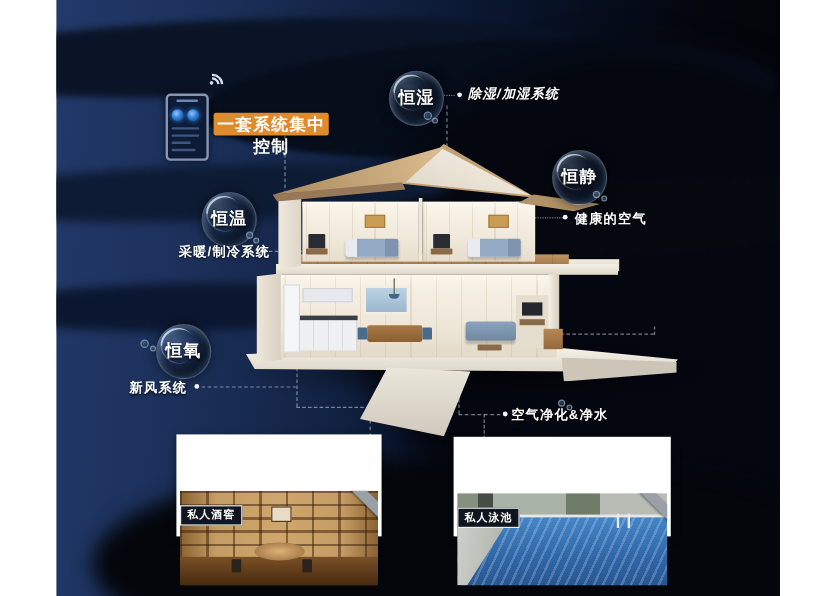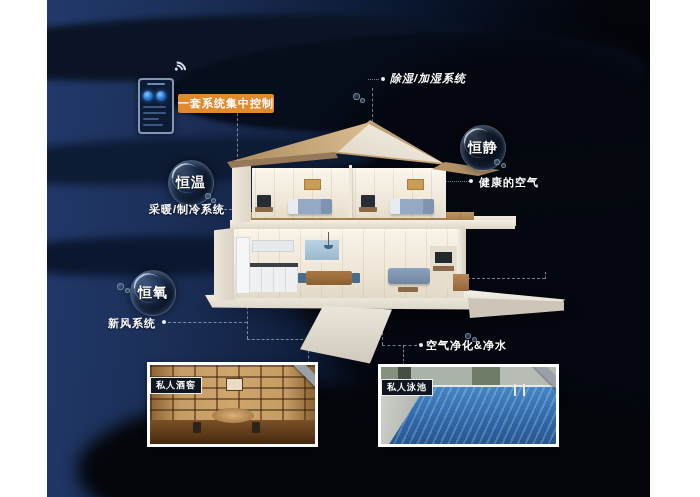--- a/index.html
+++ b/index.html
@@ -35,21 +35,21 @@
     border-top:2px solid rgba(225,240,252,.75);border-left:1px solid rgba(225,240,252,.25);
     transform:rotate(-38deg);}
   .mini{position:absolute;border-radius:50%;border:1px solid rgba(175,205,235,.55);z-index:5;
     background:radial-gradient(circle at 35% 30%,rgba(160,190,220,.35),rgba(10,20,35,.6));}
 
   
   .lbl{position:absolute;color:#fff;font-weight:700;font-size:11px;letter-spacing:1px;white-space:nowrap;
        text-shadow:0 1px 2px rgba(0,0,0,.7);z-index:5;}
 
   
-  .orange-tag{position:absolute;background:#df8a2d;color:#fff;font-weight:700;font-size:11px;
+  .orange-tag{position:absolute;background:#df8a2d;color:#fff;font-weight:700;font-size:14px;
     letter-spacing:1px;text-align:center;z-index:6;border-radius:2px;
     box-shadow:0 1px 3px rgba(0,0,0,.5);}
   .tag-control{left:178px;top:94px;width:96px;height:19px;line-height:19px;}
   .tag-healthy{left:509px;top:238px;width:68px;height:35px;border-radius:4px;padding-top:2px;line-height:15px;}
 
   
   .device{position:absolute;left:138px;top:78px;width:32px;height:52px;z-index:6;
     background:#0d1b35;border:2px solid #8595b2;border-radius:4px;
     box-shadow:0 0 6px rgba(0,0,0,.6);}
   .dev-title{position:absolute;left:22%;top:3px;width:56%;height:2px;background:#6f87b4;border-radius:1px;}
@@ -129,21 +129,21 @@
   .pedestal{left:453px;top:274px;width:16px;height:17px;background:linear-gradient(#b68757,#93683c);}
   .base-slab{left:205px;top:290px;width:360px;height:20px;background:linear-gradient(#f5f1e8,#ddd6c8);
     clip-path:polygon(0 25%,73% 0,100% 48%,97% 100%,2% 88%);}
   .base-right{left:468px;top:298px;width:96px;height:20px;background:#cdc6b8;
     clip-path:polygon(0 0,100% 18%,100% 62%,2% 100%);}
   .pavement{left:300px;top:306px;width:92px;height:60px;background:linear-gradient(#ebe6db,#cfc9bc);
     clip-path:polygon(25% 0,100% 6%,76% 96%,0 72%);}
 
   
   .photo{position:absolute;background:#fff;padding:3px;z-index:6;box-shadow:0 2px 6px rgba(0,0,0,.5);}
-  .photo-inner{position:relative;width:100%;height:100%;overflow:hidden;}
+  .photo-inner{position:relative;width:100%;height:100%;overflow:hidden;margin-top:44px;}
   .photo-wine{left:147px;top:362px;width:165px;height:79px;}
   .photo-pool{left:378px;top:364px;width:175px;height:77px;}
   .wine-rack{position:absolute;left:0;top:0;right:0;height:72%;
     background:
       repeating-linear-gradient(0deg,rgba(55,28,10,.5) 0 2px,transparent 2px 11px),
       repeating-linear-gradient(90deg,rgba(70,40,15,.55) 0 2px,transparent 2px 22px),
       linear-gradient(90deg,#8a6233 0%,#c59c63 18%,#cfa76d 50%,#c59c63 82%,#8a6233 100%);}
   .wine-frame{position:absolute;left:46%;top:16%;width:15px;height:11px;background:#e8dcc8;border:1px solid #5a3a18;}
   .wine-floor{position:absolute;left:0;bottom:0;right:0;height:30%;background:linear-gradient(#7a5026,#46290f);}
   .wine-table{position:absolute;left:50%;top:54%;width:42px;height:15px;margin-left:-21px;border-radius:50%;
@@ -262,20 +262,21 @@
     <div class="knob k1"></div>
     <div class="knob k2"></div>
     <div class="dev-row r1"></div>
     <div class="dev-row r2"></div>
     <div class="dev-row r3"></div>
     <div class="dev-row r4"></div>
   </div>
 
   <div class="orange-tag tag-control">一套系统集中控制</div>
 
+  <div class="bubble" style="left:324px;top:59px;">恒湿</div>
   <div class="bubble" style="left:460px;top:125px;">恒静</div>
   <div class="bubble" style="left:130px;top:270px;">恒氧</div>
   <div class="bubble" style="left:168px;top:160px;">恒温</div>
 
   <div class="mini" style="left:353px;top:93px;width:5px;height:5px;"></div>
   <div class="mini" style="left:360px;top:98px;width:3px;height:3px;"></div>
   <div class="mini" style="left:494px;top:159px;width:4px;height:4px;"></div>
   <div class="mini" style="left:501px;top:163px;width:3px;height:3px;"></div>
   <div class="mini" style="left:205px;top:193px;width:4px;height:4px;"></div>
   <div class="mini" style="left:211px;top:198px;width:3px;height:3px;"></div>

